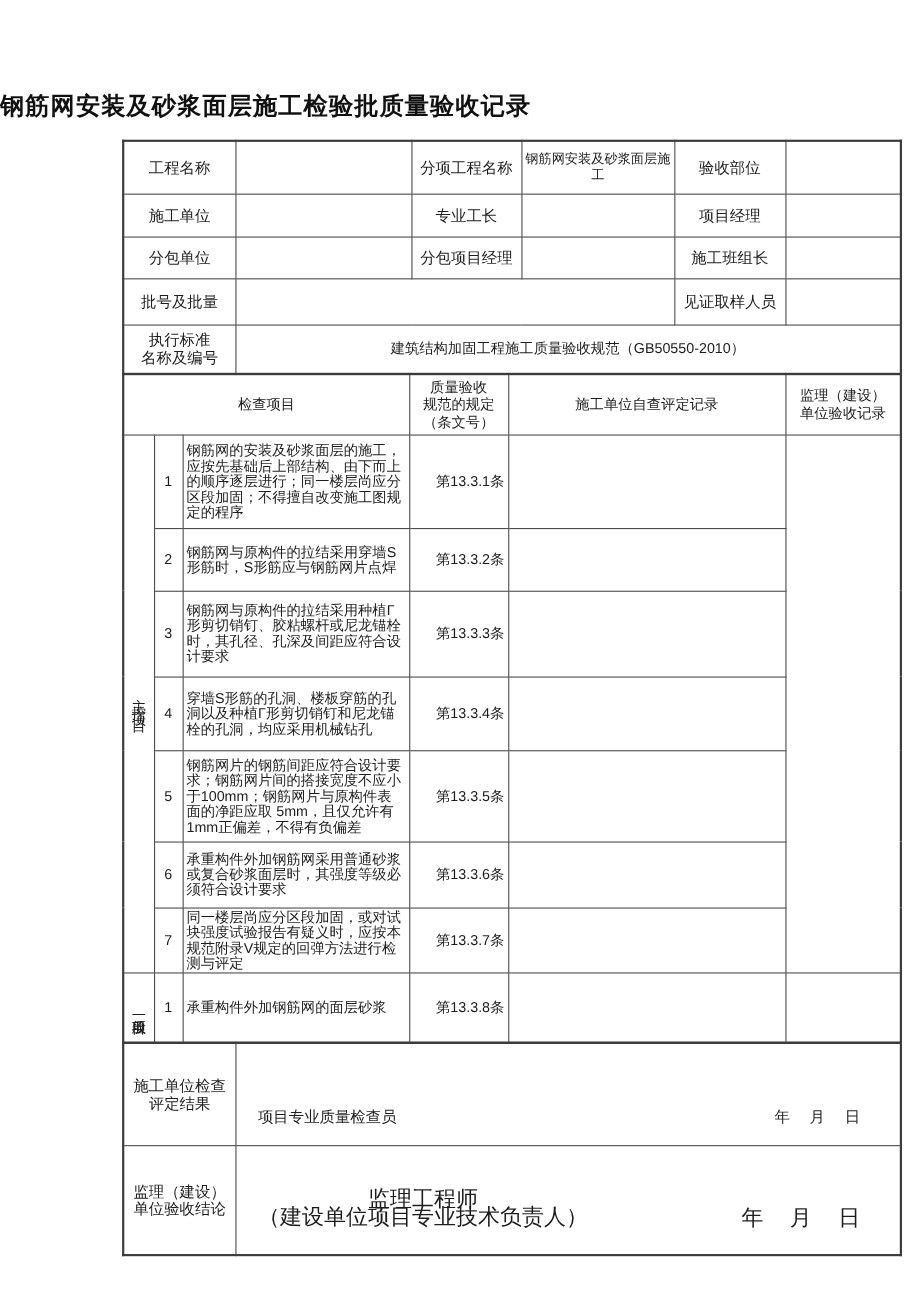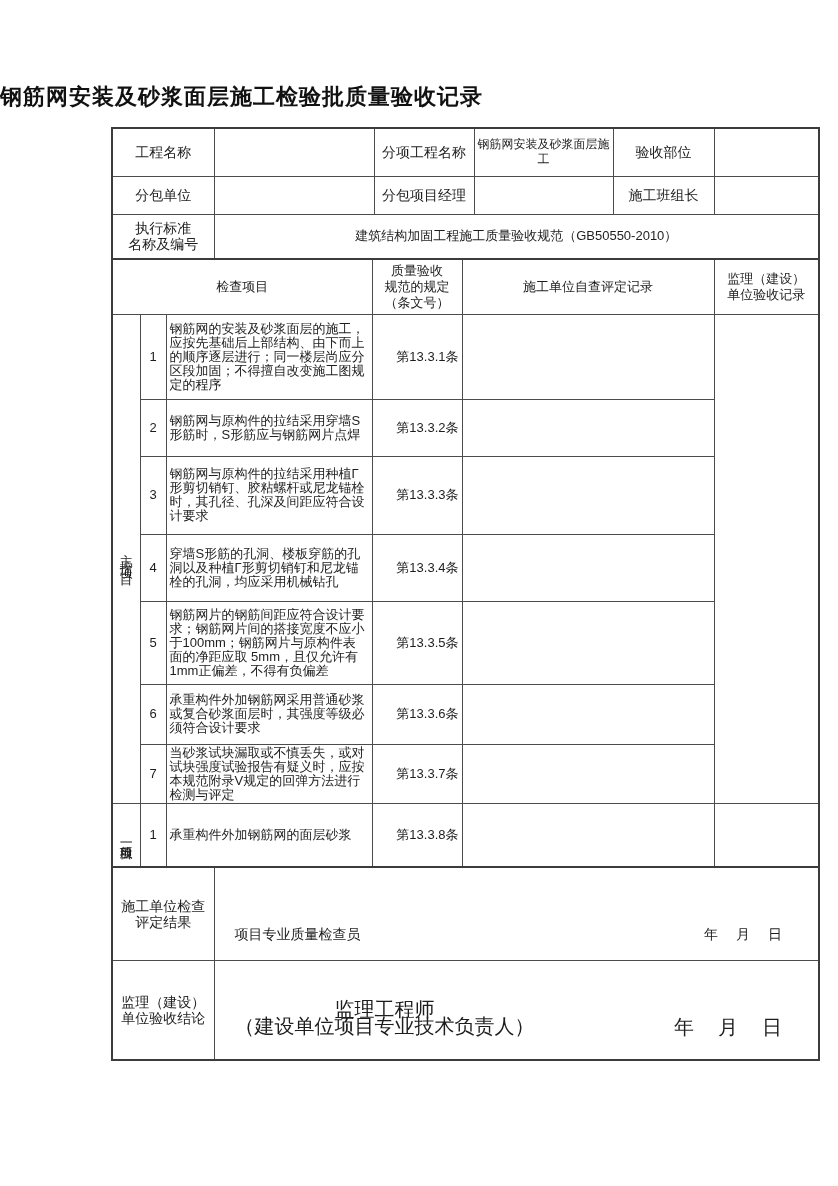--- a/index.html
+++ b/index.html
@@ -72,26 +72,40 @@
       </colgroup>
       <tbody>
           <tr style="height:48px">
         <td class="lbl">工程名称</td>
         <td class="val"></td>
         <td class="lbl">分项工程名称</td>
         <td class="valc">钢筋网安装及砂浆面层施工</td>
         <td class="lbl">验收部位</td>
         <td class="val"></td>
       </tr>
+      <tr style="height:39px">
+        <td class="lbl">施工单位</td>
+        <td class="val"></td>
+        <td class="lbl">专业工长</td>
+        <td class="val"></td>
+        <td class="lbl">项目经理</td>
+        <td class="val"></td>
+      </tr>
       <tr style="height:38px">
         <td class="lbl">分包单位</td>
         <td class="val"></td>
         <td class="lbl">分包项目经理</td>
         <td class="val"></td>
         <td class="lbl">施工班组长</td>
+        <td class="val"></td>
+      </tr>
+      <tr style="height:42px">
+        <td class="lbl">批号及批量</td>
+        <td class="val" colspan="3"></td>
+        <td class="lbl">见证取样人员</td>
         <td class="val"></td>
       </tr>
       <tr style="height:45px">
         <td class="lbl preline">执行标准
 名称及编号</td>
         <td class="hdr" colspan="5">建筑结构加固工程施工质量验收规范（GB50550-2010）</td>
       </tr>
     </tbody>
       </table>
 
@@ -148,21 +162,21 @@
         <td class="val"></td>
       </tr>
       <tr style="height:60px">
         <td class="num">6</td>
         <td class="content">承重构件外加钢筋网采用普通砂浆或复合砂浆面层时，其强度等级必须符合设计要求</td>
         <td class="clause">第13.3.6条</td>
         <td class="val"></td>
       </tr>
       <tr style="height:58px">
         <td class="num">7</td>
-        <td class="content">当砂浆试块漏取或不慎丢失，或对试块强度试验报告有疑义时，应按本规范附录V规定的回弹方法进行检测与评定</td>
+        <td class="content">同一楼层尚应分区段加固，或对试块强度试验报告有疑义时，应按本规范附录V规定的回弹方法进行检测与评定</td>
         <td class="clause">第13.3.7条</td>
         <td class="val"></td>
       </tr>
 
       <tr style="height:64px">
         <td class="vert tight"><span>一般项目</span></td>
         <td class="num">1</td>
         <td class="content">承重构件外加钢筋网的面层砂浆</td>
         <td class="clause">第13.3.8条</td>
         <td class="val"></td>

